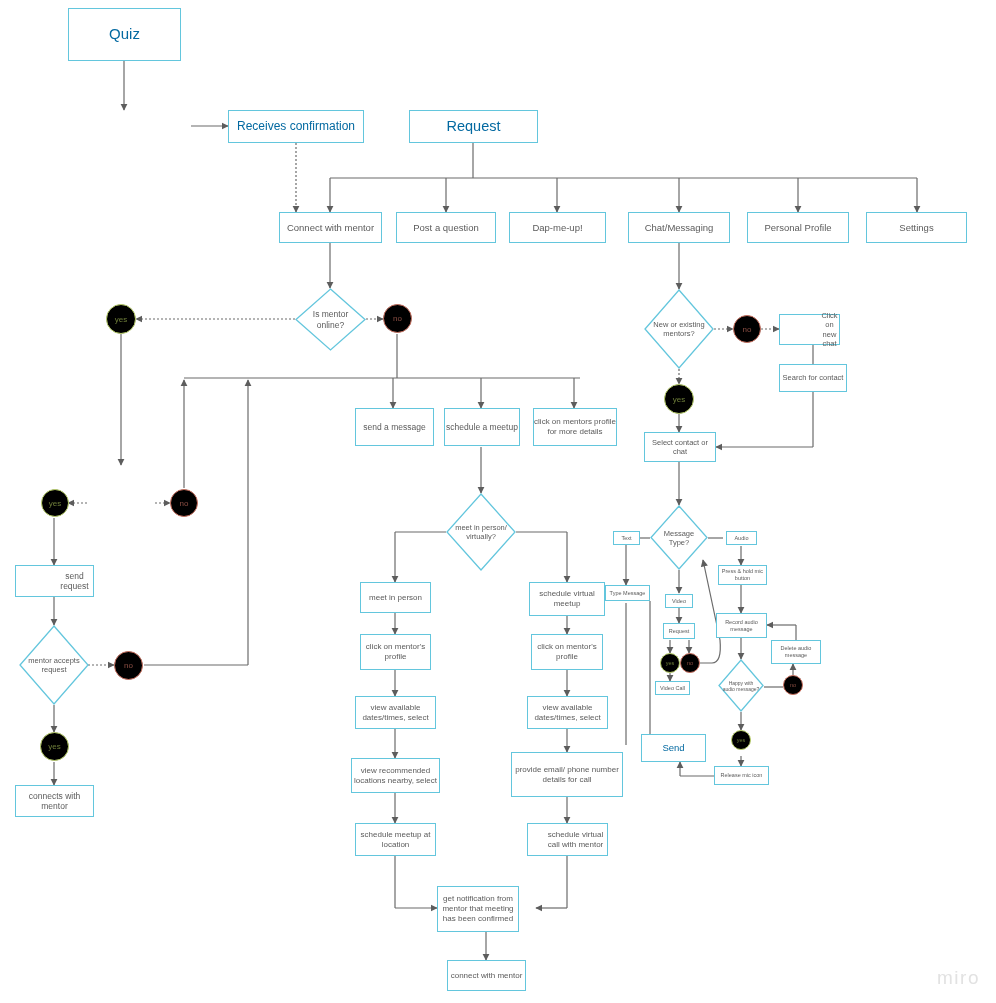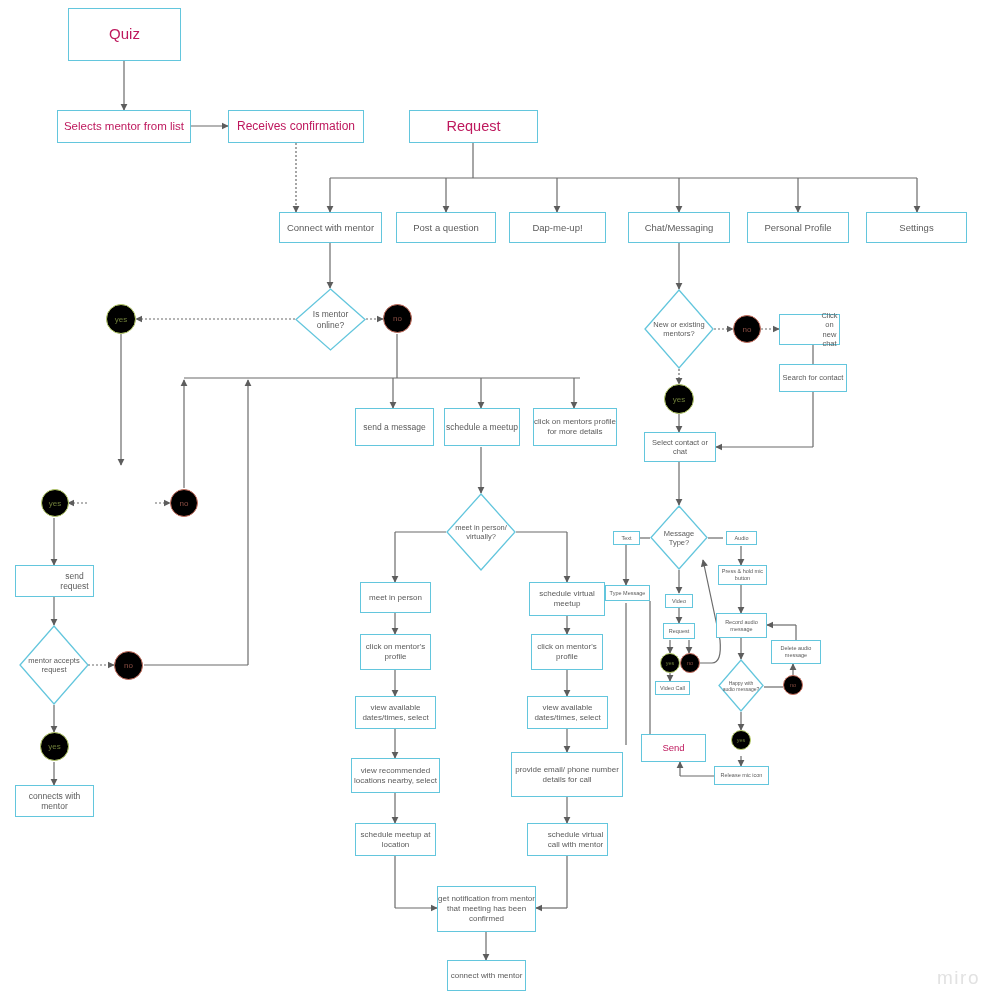--- a/index.html
+++ b/index.html
@@ -32,21 +32,21 @@
     align-items: center;
     justify-content: center;
     text-align: center;
     line-height: 1.22;
     color: #5b5b5b;
   }
   .box {
     border: 1.3px solid #63c6dd;
     background: #ffffff;
   }
-  .box.big { color: #be185d; }
+  .box.big { color: #0369a1; }
   .diamond-wrap {
     position: absolute;
     display: flex;
     align-items: center;
     justify-content: center;
     text-align: center;
   }
   .diamond-wrap .dshape {
     position: absolute;
     left: 0; top: 0;
@@ -229,21 +229,20 @@
 
       <path d="M 741 756 L 741 766"></path>
 
       <path d="M 714 776 L 680 776" marker-end="none"></path>
       <path d="M 680 776 L 680 762"></path>
     </g>
   </svg>
 
   <div class="node box big" style="left:68px; top:8px; width:113px; height:53px; font-size:15px;">Quiz</div>
 
-  <div class="node box big" style="left:57px; top:110px; width:134px; height:33px; font-size:11.5px;">Selects mentor from list</div>
 
   <div class="node box big" style="left:228px; top:110px; width:136px; height:33px; font-size:12px;">Receives confirmation</div>
 
   <div class="node box big" style="left:409px; top:110px; width:129px; height:33px; font-size:14.5px;">Request</div>
 
   <div class="node box" style="left:279px; top:212px; width:103px; height:31px; font-size:9.5px;">Connect with mentor</div>
 
   <div class="node box" style="left:396px; top:212px; width:100px; height:31px; font-size:9.5px;">Post a question</div>
 
   <div class="node box" style="left:509px; top:212px; width:97px; height:31px; font-size:9.5px;">Dap-me-up!</div>
@@ -311,21 +310,21 @@
   <div class="node box" style="left:529px; top:582px; width:76px; height:34px; font-size:8px;">schedule virtual meetup</div>
 
   <div class="node box" style="left:531px; top:634px; width:72px; height:36px; font-size:8px;">click on mentor's profile</div>
 
   <div class="node box" style="left:527px; top:696px; width:81px; height:33px; font-size:8px;">view available dates/times, select</div>
 
   <div class="node box" style="left:511px; top:752px; width:112px; height:45px; font-size:8px;">provide email/ phone number details for call</div>
 
   <div class="node box" style="left:527px; top:823px; width:81px; height:33px; font-size:8px;padding-left:16px;">schedule virtual call with mentor</div>
 
-  <div class="node box" style="left:437px; top:886px; width:99px; height:46px; font-size:8px;">get notification from mentor that meeting has been confirmed</div>
+  <div class="node box" style="left:437px; top:886px; width:82px; height:46px; font-size:8px;">get notification from mentor that meeting has been confirmed</div>
 
   <div class="node box" style="left:447px; top:960px; width:79px; height:31px; font-size:8px;">connect with mentor</div>
 
   <div class="diamond-wrap" style="left:644px; top:289px; width:70px; height:80px;">
     <svg class="dshape" viewBox="0 0 70 80">
       <polygon points="35,1 69,40 35,79 1,40" fill="#ffffff" stroke="#63c6dd" stroke-width="1.3"></polygon>
     </svg>
     <div class="dlabel" style="font-size:7.5px;">New or existing mentors?</div>
   </div>
 

